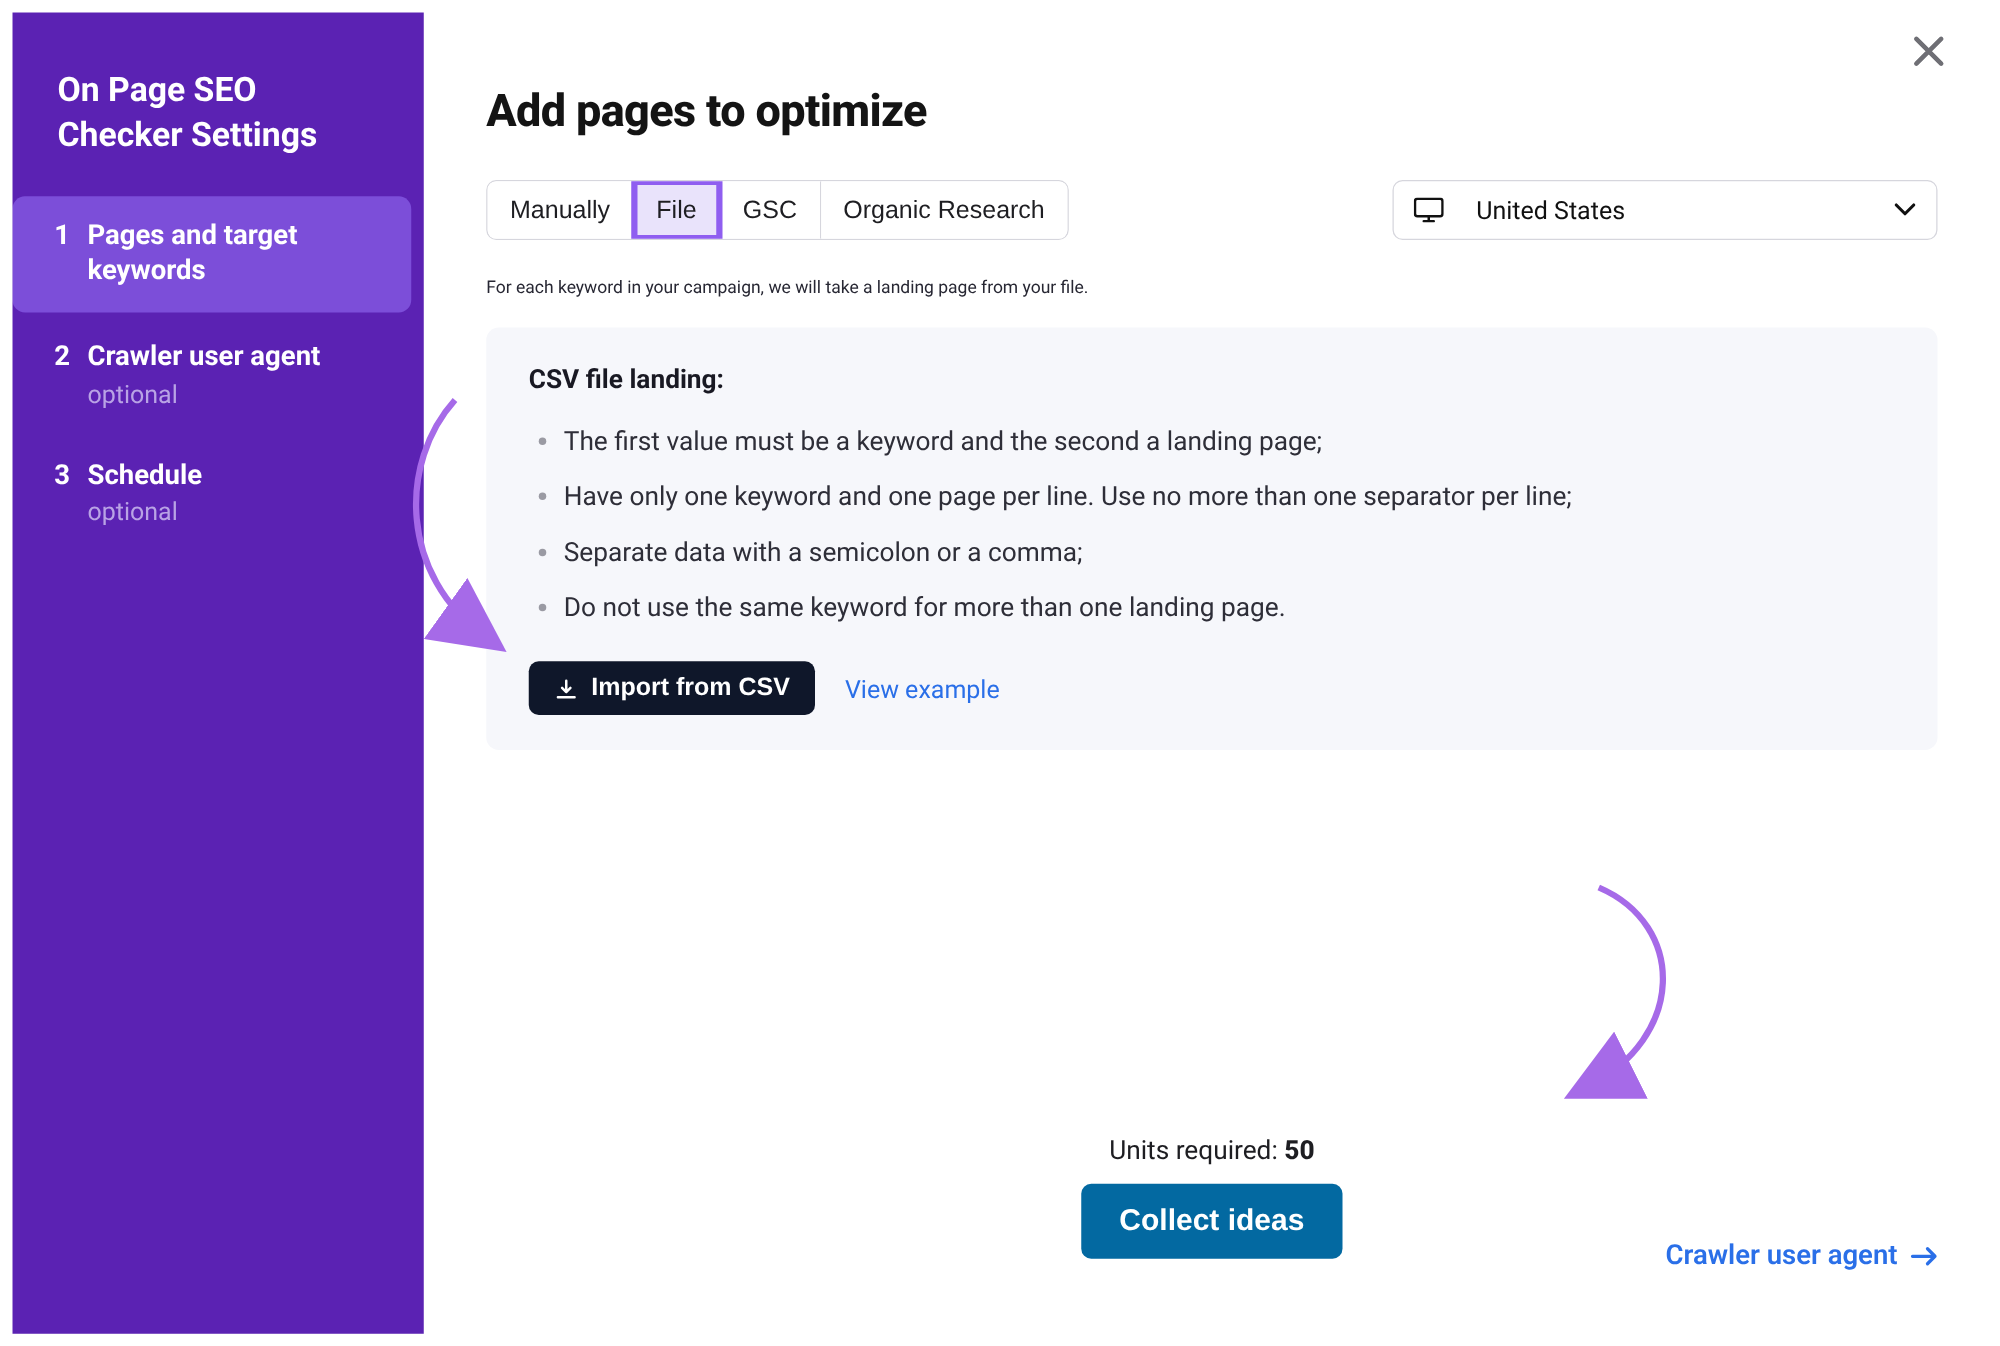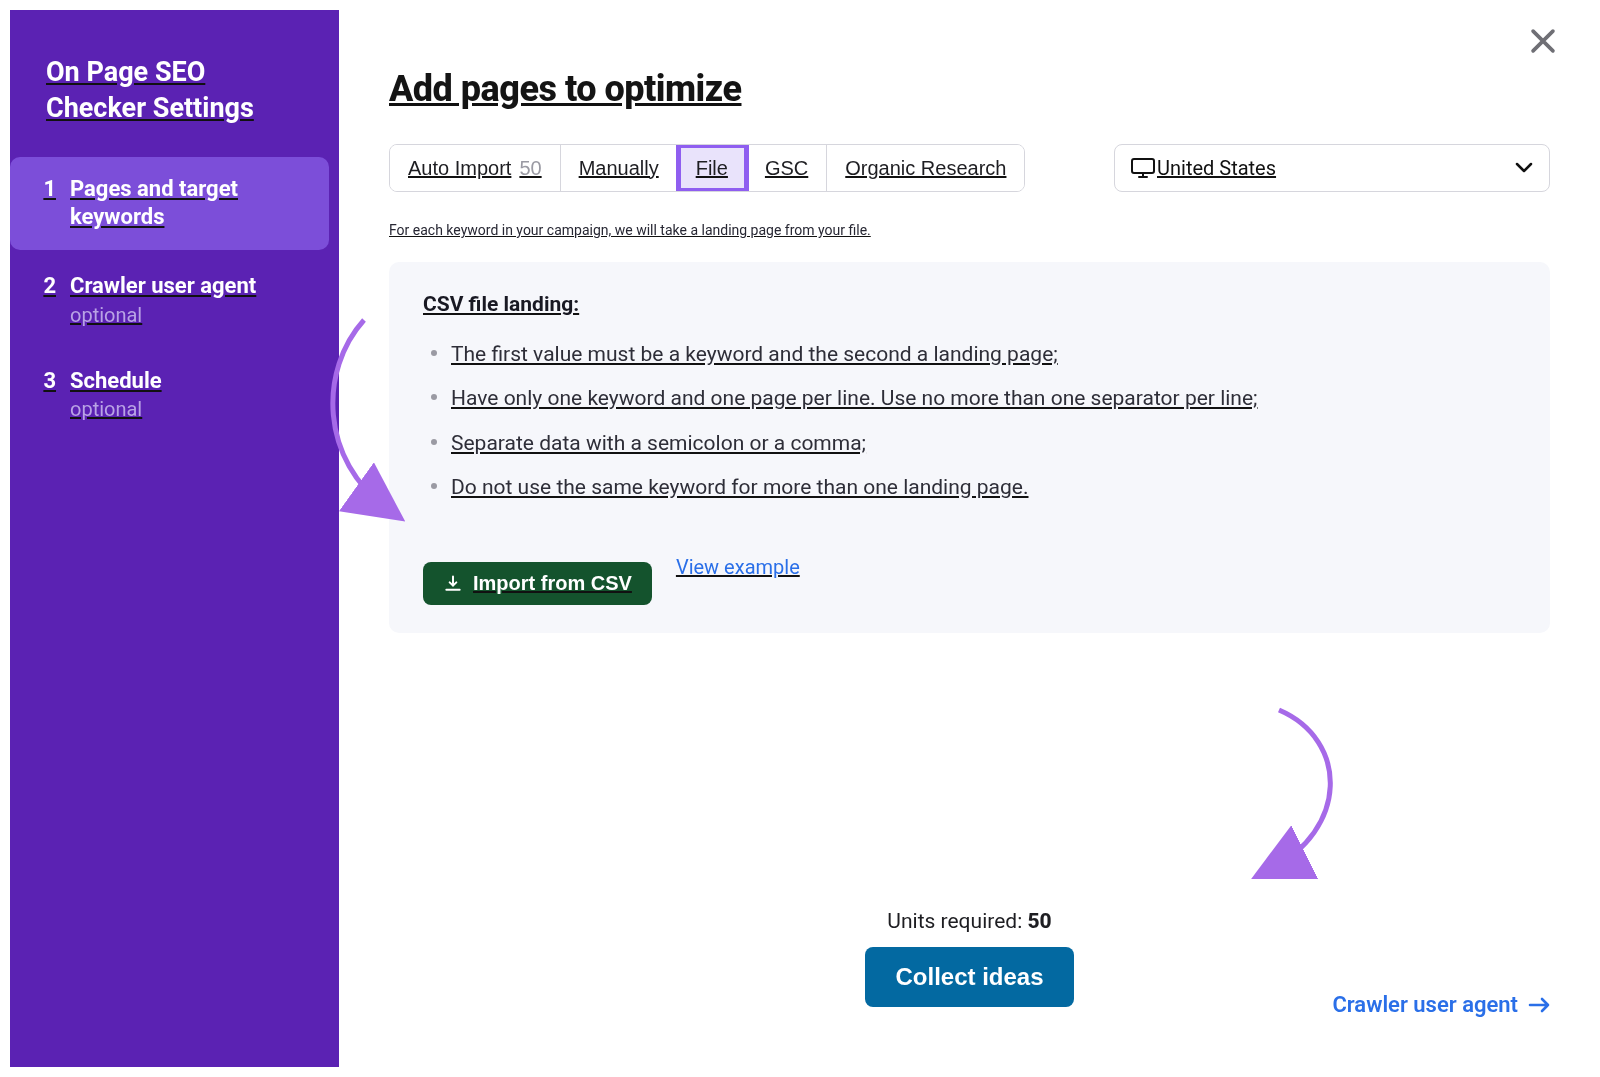--- a/index.html
+++ b/index.html
@@ -5,21 +5,21 @@
   * { box-sizing: border-box; margin: 0; padding: 0; }
   html, body { height: 100%; }
   body {
     font-family: -apple-system, BlinkMacSystemFont, "Segoe UI", Roboto, "Helvetica Neue", Arial, sans-serif;
     background: #fff;
     color: #111;
     width: 1600px;
     height: 1077px;
     overflow: hidden;
   }
-  .app { display: flex; width: 100%; height: 100%; text-decoration: underline; }
+  .app { display: flex; width: 100%; height: 100%; }
 
   
   .sidebar {
     width: 339px;
     background: #5b22b3;
     color: #fff;
     padding: 54px 0 0 0;
   }
   .sidebar-title {
     font-size: 27px;
@@ -92,21 +92,21 @@
   }
 
   .country {
     margin-left: auto;
     width: 436px;
     height: 48px;
     border: 1px solid #d6d6dd;
     border-radius: 8px;
     display: flex; align-items: center;
     padding: 0 16px;
-    gap: 2px;
+    gap: 26px;
     font-size: 20px;
     cursor: pointer;
     background:#fff;
   }
   .country .caret { margin-left: auto; }
 
   .description { font-size: 14px; color: #272733; margin-bottom: 24px; }
 
   .card {
     background: #f6f7fb;
@@ -126,25 +126,25 @@
     content: "";
     position: absolute;
     left: 8px; top: 18px;
     width: 6px; height: 6px;
     border-radius: 50%;
     background: #9a9aa3;
   }
 
   .card-actions { display: flex; align-items: center; gap: 24px; margin-top: 20px; }
   .btn-primary {
-    display: inline-flex; align-items: center; gap: 10px;
-    background: #14532d; color: #fff;
+    display: inline-flex; align-items: flex-end; gap: 10px;
+    background: #0f172a; color: #fff;
     border: none; border-radius: 8px;
     font-size: 20px; font-weight: 600;
-    padding: 10px 20px; cursor: pointer; margin-top: 33px;
+    padding: 10px 20px; cursor: pointer;
   }
   .link { font-size: 20px; color: #2a6fe8; cursor: pointer; }
 
   
   .footer {
     position: absolute;
     left: 339px; right: 0; bottom: 0;
     padding: 0 36px 60px;
   }
   .footer-center {
@@ -208,24 +208,20 @@
     <div class="close">
       <svg viewBox="0 0 24 24">
           <path d="M5 5 L19 19 M19 5 L5 19" stroke="currentColor" stroke-width="2.6" stroke-linecap="round"></path>
         </svg>
     </div>
 
     <h1 class="page-title">Add pages to optimize</h1>
 
     <div class="topbar">
       <div class="segmented">
-        <button class="seg-btn">
-          <span>Auto Import</span>
-          <span class="count">50</span>
-        </button>
         <button class="seg-btn">
           <span>Manually</span>
         </button>
         <button class="seg-btn active">
           <span>File</span>
         </button>
         <button class="seg-btn">
           <span>GSC</span>
         </button>
         <button class="seg-btn">

